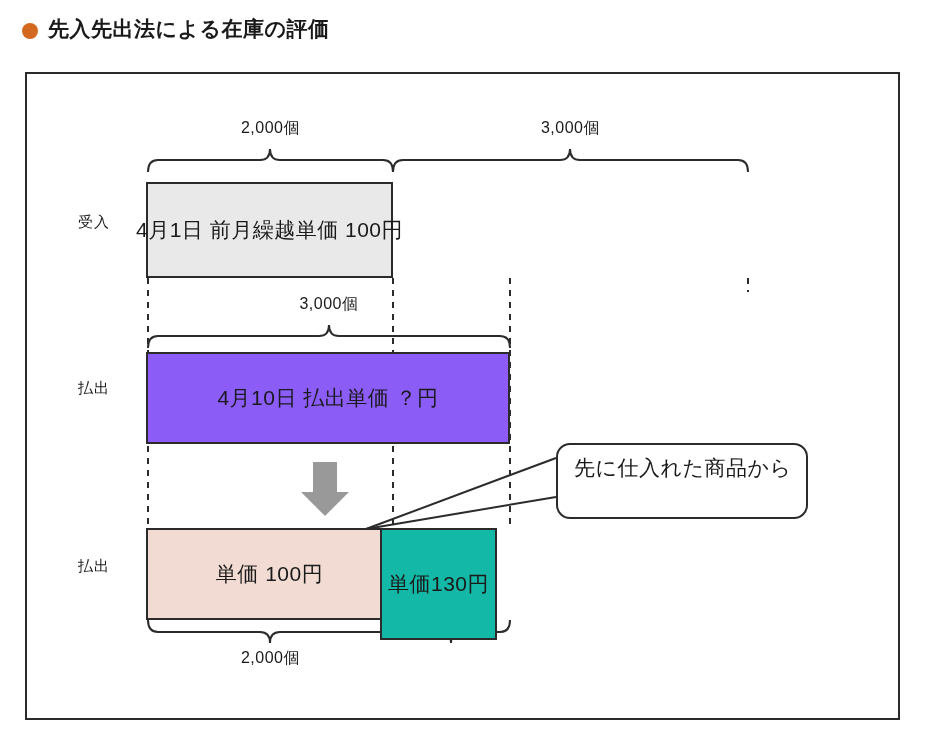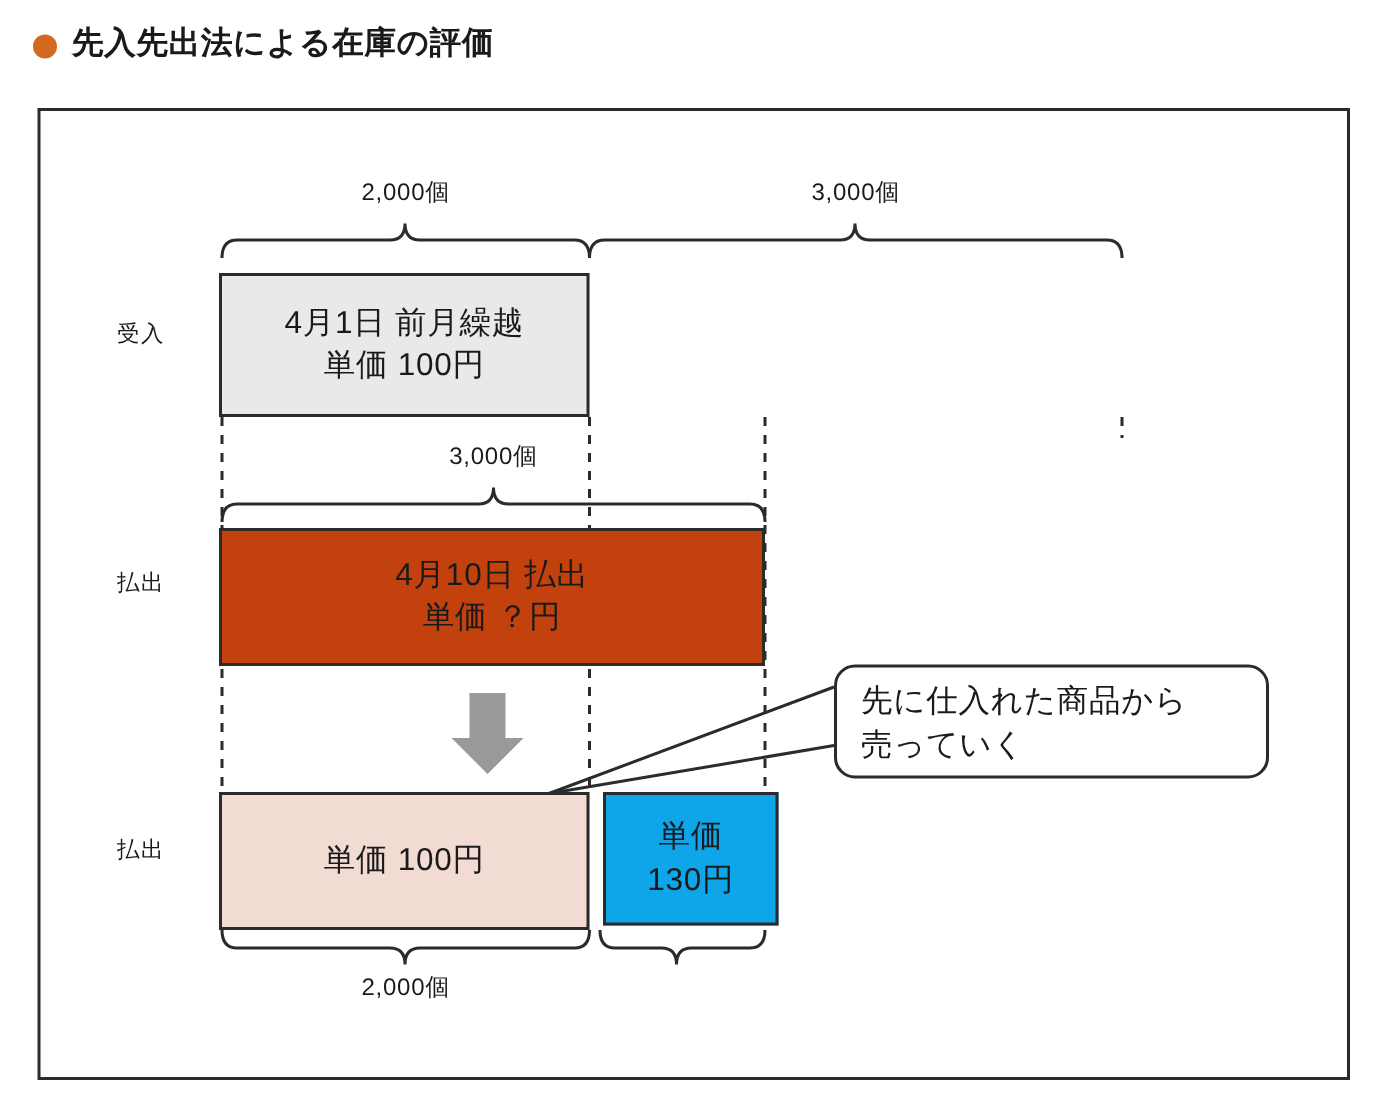--- a/index.html
+++ b/index.html
@@ -73,21 +73,21 @@
     letter-spacing: 1px;
     white-space: nowrap;
   }
 
   
   .box {
     position: absolute;
     box-sizing: border-box;
     border: 2px solid #2b2b2b;
     display: flex;
-    flex-direction: column;
+    flex-direction: row;
     align-items: center;
     justify-content: center;
     text-align: center;
     font-size: 21px;
     line-height: 1.35;
     letter-spacing: 0.5px;
     white-space: nowrap;
   }
   .box.gray { background: #e9e9e9; }
   .box.pink { background: #f2dbd3; }
@@ -175,37 +175,36 @@
     <div class="box gray" style="left: 146px; top: 182px; width: 247px; height: 96px; background: rgb(233, 233, 233);">
       <span class="line">4月1日 前月繰越</span>
       <span class="line">単価 100円</span>
     </div>
 
 
     <div class="qty-label" style="left:148px; top:294px; width:362px;">3,000個</div>
 
     <div class="row-label" style="left:78px; top:379px;">払出</div>
 
-    <div class="box gray" style="left: 146px; top: 352px; width: 364px; height: 92px; background: #c2410c;">
+    <div class="box gray" style="left: 146px; top: 352px; width: 364px; height: 92px; background: #8b5cf6;">
       <span class="line">4月10日 払出</span>
       <span class="line">単価 ？円</span>
     </div>
 
     <div class="row-label" style="left:78px; top:557px;">払出</div>
 
     <div class="box pink" style="left: 146px; top: 528px; width: 247px; height: 92px; background: rgb(242, 219, 211);">
       <span class="line">単価 100円</span>
     </div>
 
-    <div class="box pink" style="left: 402px; top: 528px; width: 117px; height: 89px; background: #0ea5e9;">
+    <div class="box pink" style="left: 380px; top: 528px; width: 117px; height: 112px; background: #14b8a6;">
       <span class="line">単価</span>
       <span class="line">130円</span>
     </div>
 
     <div class="qty-label" style="left:148px; top:648px; width:245px;">2,000個</div>
 
-    <div class="balloon" style="left:556px; top:443px; width:290px; height:76px;">
+    <div class="balloon" style="left:556px; top:443px; width:252px; height:76px;">
       <span class="line">先に仕入れた商品から</span>
-      <span class="line">売っていく</span>
     </div>
 
   </div>
 </div>
 
 </body></html>

